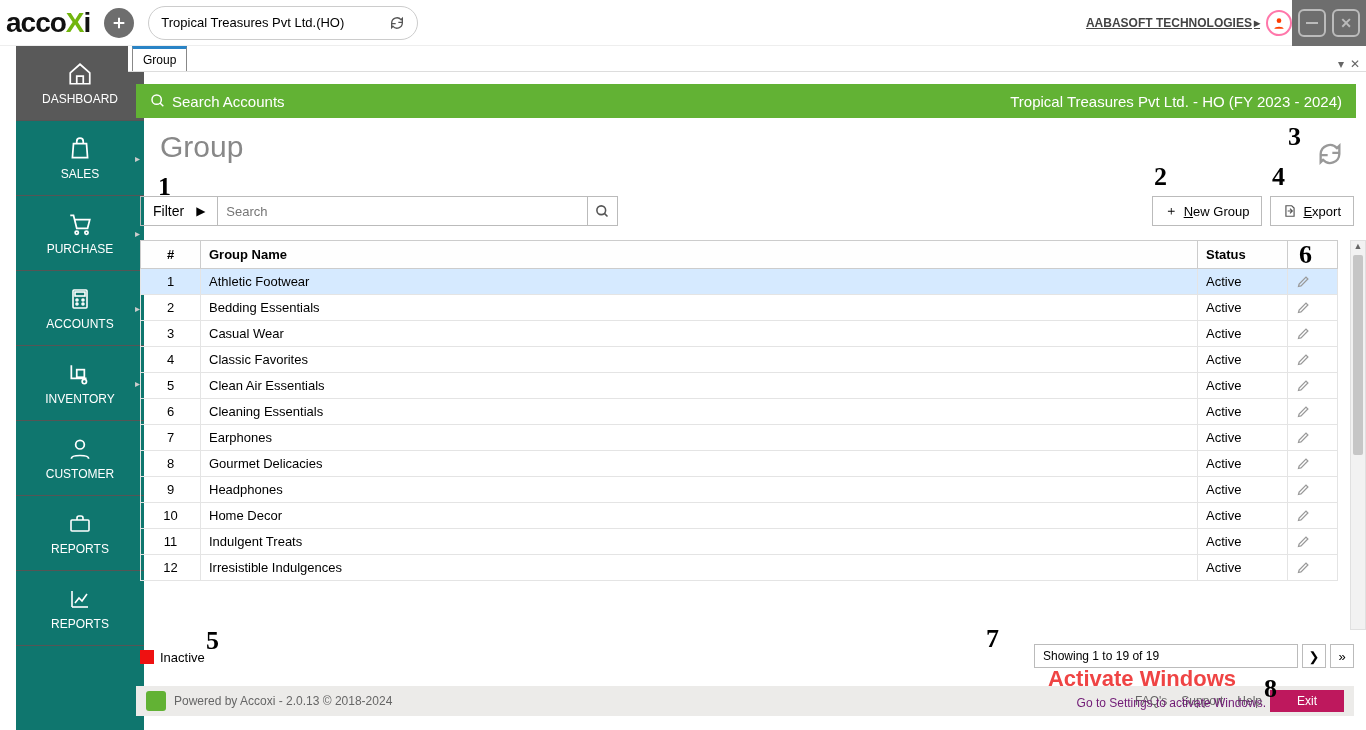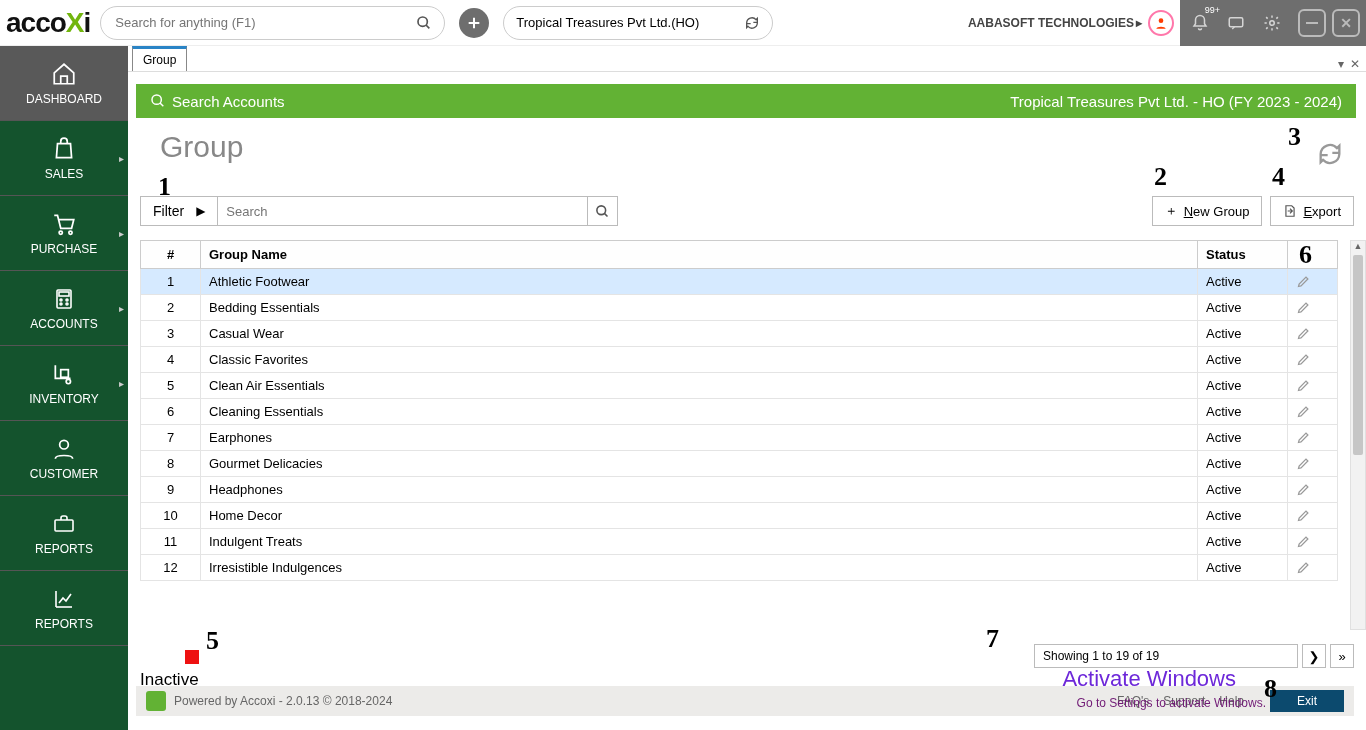--- a/index.html
+++ b/index.html
@@ -8,33 +8,33 @@
   
   .topbar { position: absolute; left:0; top:0; width:1366px; height:46px; display:flex; align-items:center; background:#fff; border-bottom:1px solid #eee;}
   .logo { margin-left:6px; font-size:28px; font-weight:900; letter-spacing:-1px; color:#111;}
   .logo .x { color:#72b50e; }
   .search-box { margin-left:10px; width:345px; height:34px; border:1px solid #ccc; border-radius:17px; display:flex; align-items:center; padding:0 40px 0 14px; position:relative;}
   .search-box input { border:none; outline:none; width:100%; font-size:13px; background:transparent;}
   .search-box .mag { position:absolute; right:12px; }
   .circle-plus { width:30px; height:30px; border-radius:50%; background:#6e6e6e; color:#fff; display:flex; align-items:center; justify-content:center; margin-left:14px; font-size:18px;}
   .org-pill { margin-left:14px; flex:0 0 270px; height:34px; border:1px solid #ccc; border-radius:17px; display:flex; align-items:center; padding:12px 12px; font-size:13px; position:relative;}
   .org-pill .refresh { position:absolute; right:12px;}
-  .company { margin-left:auto; font-size:12px; font-weight:700; color:#444; display:flex; align-items:center; gap:2px;}
+  .company { margin-left:auto; font-size:12px; font-weight:700; color:#444; display:flex; align-items:center; gap:2px;text-decoration:underline;}
   .avatar { width:26px; height:26px; border-radius:50%; border:2px solid #f7a; margin-left:6px; display:flex; align-items:center; justify-content:center;}
   .avatar svg circle { fill:#ff3c00;}
   .tb-iconbar { margin-left:6px; height:46px; background:#6e6e6e; display:flex; align-items:center; padding:0 4px; gap:4px;}
   .tb-ico { width:32px; height:32px; border-radius:6px; display:flex; align-items:center; justify-content:center; color:#fff; position:relative;}
   .tb-badge { position:absolute; top:-2px; right:-4px; font-size:9px; color:#fff;}
   .win-btns { height:46px; background:#6e6e6e; display:flex; align-items:center; padding:0 6px; gap:6px;}
   .win-btn { width:28px; height:28px; border:2px solid #bbb; border-radius:6px; display:flex; align-items:center; justify-content:center;}
   .win-btn .dash { width:12px; height:2px; background:#bbb;}
   .win-btn .x { color:#bbb; font-size:14px; font-weight:700;}
 
   
-  .sidebar { position:absolute; left:0; top:46px; width:128px; height:684px; background:#14532d;}
+  .sidebar { position:absolute; left:16px; top:46px; width:128px; height:684px; background:#0f766e;}
   .side-item { height:75px; color:#fff; display:flex; flex-direction:column; align-items:center; justify-content:center; gap:4px; font-size:12px; border-bottom:1px solid #555; position:relative;}
   .side-item.sel { background:#595959;}
   .side-item .chev { position:absolute; right:4px; font-size:10px; color:#ccc;}
   .side-ic { width:32px; height:28px; display:flex; align-items:center; justify-content:center;}
 
   
   .tabstrip { position:absolute; left:128px; top:46px; right:0; height:26px; background:#fff; border-bottom:1px solid #ddd; display:flex; align-items:flex-end;}
   .tab { height:25px; padding:0 10px; border:1px solid #888; border-bottom:none; font-size:12px; display:flex; align-items:center; border-top:3px solid #2a84c6; margin-left:4px;}
   .tabstrip .right { margin-left:auto; margin-right:6px; font-size:12px; color:#666; display:flex; gap:6px;}
 
@@ -65,64 +65,55 @@
   th.num, td.num { width:60px; text-align:center;}
   th.stat, td.stat { width:90px;}
   th.ed, td.ed { width:50px; text-align:center;}
   tr.selrow td { background:#d6eaff;}
   .pencil { color:#999; }
   .vscrollbar { position:absolute; right:0; top:240px; width:16px; height:390px; background:#f2f2f2; border:1px solid #e0e0e0;}
   .vscrollbar .thumb { position:absolute; top:14px; left:2px; right:2px; height:200px; background:#c6c6c6; border-radius:2px;}
   .vscrollbar .arrow-up { position:absolute; top:0; left:0; right:0; height:14px; text-align:center; font-size:9px; color:#666;}
 
   
-  .legend { position:absolute; left:140px; top:650px; display:flex; align-items:flex-end; gap:6px; font-size:17px;flex-direction:column;}
+  .legend { position:absolute; left:140px; top:650px; display:flex; align-items:flex-start; gap:6px; font-size:13px;}
   .legend .sq { width:14px; height:14px; background:#e11;}
   .pager { position:absolute; right:12px; top:644px; display:flex; align-items:center; gap:4px;}
   .pager .info { border:1px solid #bbb; height:24px; width:264px; padding:3px 8px; font-size:12px; display:flex; align-items:center;}
   .pager .pg { border:1px solid #bbb; height:24px; width:24px; display:flex; align-items:center; justify-content:center; font-size:13px;}
 
   
   .statusbar { position:absolute; left:136px; right:12px; bottom:14px; height:30px; background:#ecebe9; display:flex; align-items:center; padding:0 10px; font-size:12px; color:#666; gap:8px;}
   .statusbar .doc-ico { width:20px; height:20px; background:#62b234; border-radius:3px;}
   .statusbar .links { margin-left:auto; display:flex; gap:14px;}
-  .exitbtn { background:#0c4a6e; color:#fff; width:74px; height:22px; display:flex; align-items:center; justify-content:center; font-size:12px; margin-left:18px;}
+  .exitbtn { background:#be185d; color:#fff; width:74px; height:22px; display:flex; align-items:center; justify-content:center; font-size:12px; margin-left:0;}
 
   
   .annot { position:absolute; font-size:26px; font-weight:900; font-family:Georgia, serif; color:#000;}
   .a1 { left:158px; top:172px;}
   .a2 { left:1154px; top:162px;}
   .a3 { left:1288px; top:122px;}
   .a4 { left:1272px; top:162px;}
   .a5 { left:206px; top:626px;}
   .a6 { left:1299px; top:240px;}
   .a7 { left:986px; top:624px;}
   .a8 { left:1264px; top:674px;}
 
   
-  .wm { position:absolute; right:130px; bottom:38px; color:#6d28d9; font-size:22px; pointer-events:none;}
+  .wm { position:absolute; right:130px; bottom:38px; color:#ef4444; font-size:22px; pointer-events:none;font-weight:bold;}
   .wm2 { position:absolute; right:100px; bottom:20px; color:#701a75; font-size:12px; pointer-events:none;}
 
   svg { display:block;}
 </style>
 </head>
 <body>
 
 <div class="topbar">
   <div class="logo">
     <span>acco</span><span class="x">X</span><span>i</span>
-  </div>
-  <div class="search-box">
-    <input placeholder="Search for anything (F1)" style="">
-    <span class="mag">
-      <svg width="16" height="16" viewBox="0 0 24 24" fill="none" stroke="#555" stroke-width="2.5">
-          <circle cx="10" cy="10" r="7"></circle>
-          <line x1="20" y1="20" x2="15" y2="15"></line>
-        </svg>
-    </span>
   </div>
   <div class="circle-plus">
     <svg width="16" height="16" viewBox="0 0 24 24" stroke="#fff" stroke-width="3">
         <line x1="12" y1="4" x2="12" y2="20"></line>
         <line x1="4" y1="12" x2="20" y2="12"></line>
       </svg>
   </div>
   <div class="org-pill">
     <span>Tropical Treasures Pvt Ltd.(HO)</span>
     <span class="refresh">
@@ -134,41 +125,20 @@
   </div>
   <div class="company">
     <span>AABASOFT TECHNOLOGIES</span>
     <span>▸</span>
   </div>
   <div class="avatar">
     <svg width="14" height="14" viewBox="0 0 24 24">
         <circle cx="12" cy="8" r="4" fill="#ff3c00"></circle>
         <path d="M4 22c0-5 16-5 16 0" fill="#ff3c00"></path>
       </svg>
-  </div>
-  <div class="tb-iconbar">
-    <div class="tb-ico">
-      <span class="tb-badge">99+</span>
-      <svg width="18" height="18" viewBox="0 0 24 24" fill="none" stroke="#d5d5d5" stroke-width="2">
-          <path d="M6 8a6 6 0 0112 0v5l2 3H4l2-3z"></path>
-          <path d="M10 19a2 2 0 004 0"></path>
-        </svg>
-    </div>
-    <div class="tb-ico">
-      <svg width="18" height="18" viewBox="0 0 24 24" fill="none" stroke="#d5d5d5" stroke-width="2">
-          <rect x="3" y="5" width="18" height="12" rx="2"></rect>
-          <path d="M7 20l3-3"></path>
-        </svg>
-    </div>
-    <div class="tb-ico">
-      <svg width="18" height="18" viewBox="0 0 24 24" fill="none" stroke="#d5d5d5" stroke-width="2">
-          <circle cx="12" cy="12" r="3"></circle>
-          <path d="M12 2v3M12 19v3M4.2 4.2l2 2M17.8 17.8l2 2M2 12h3M19 12h3M4.2 19.8l2-2M17.8 6.2l2-2"></path>
-        </svg>
-    </div>
   </div>
   <div class="win-btns">
     <div class="win-btn">
         <div class="dash"></div>
       </div>
     <div class="win-btn">
         <div class="x">✕</div>
       </div>
   </div>
 </div>

